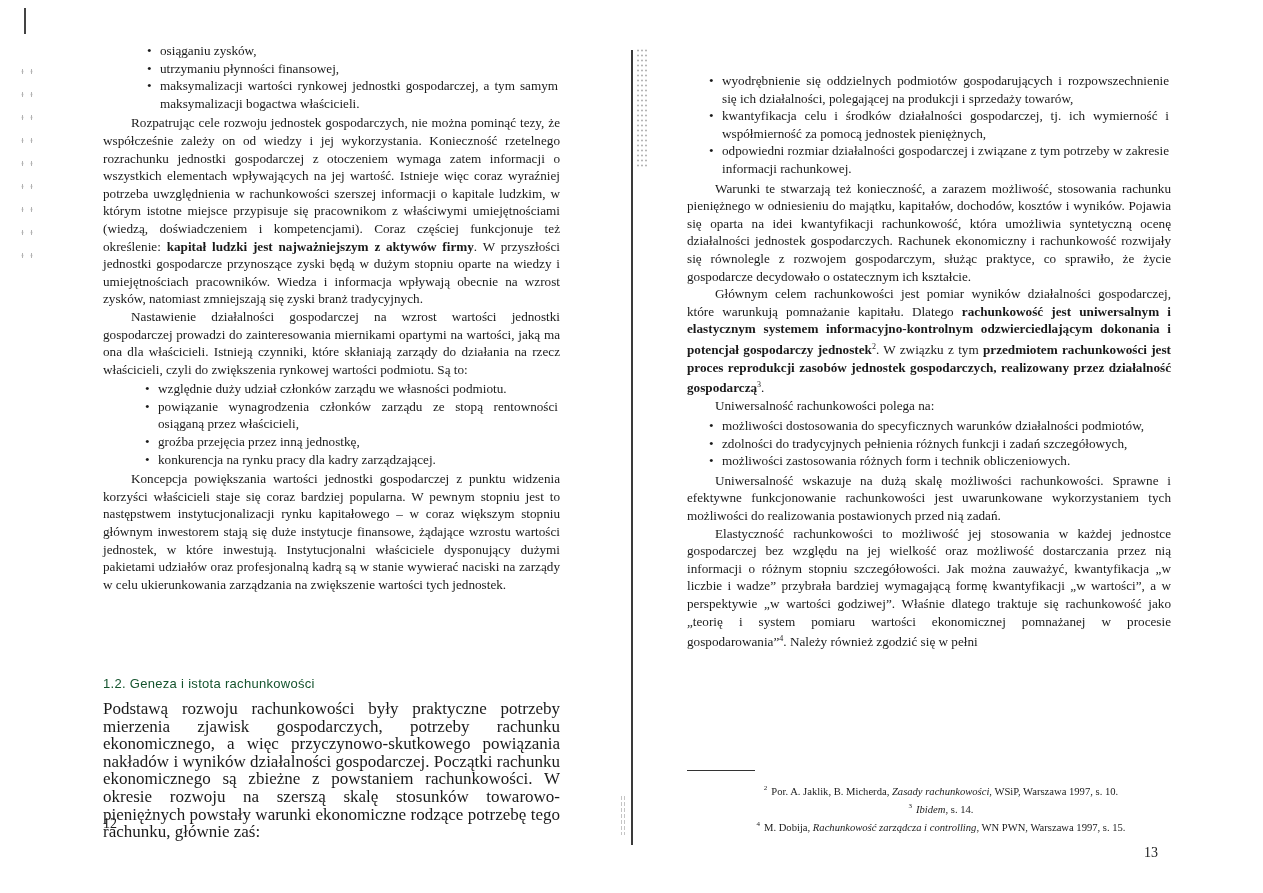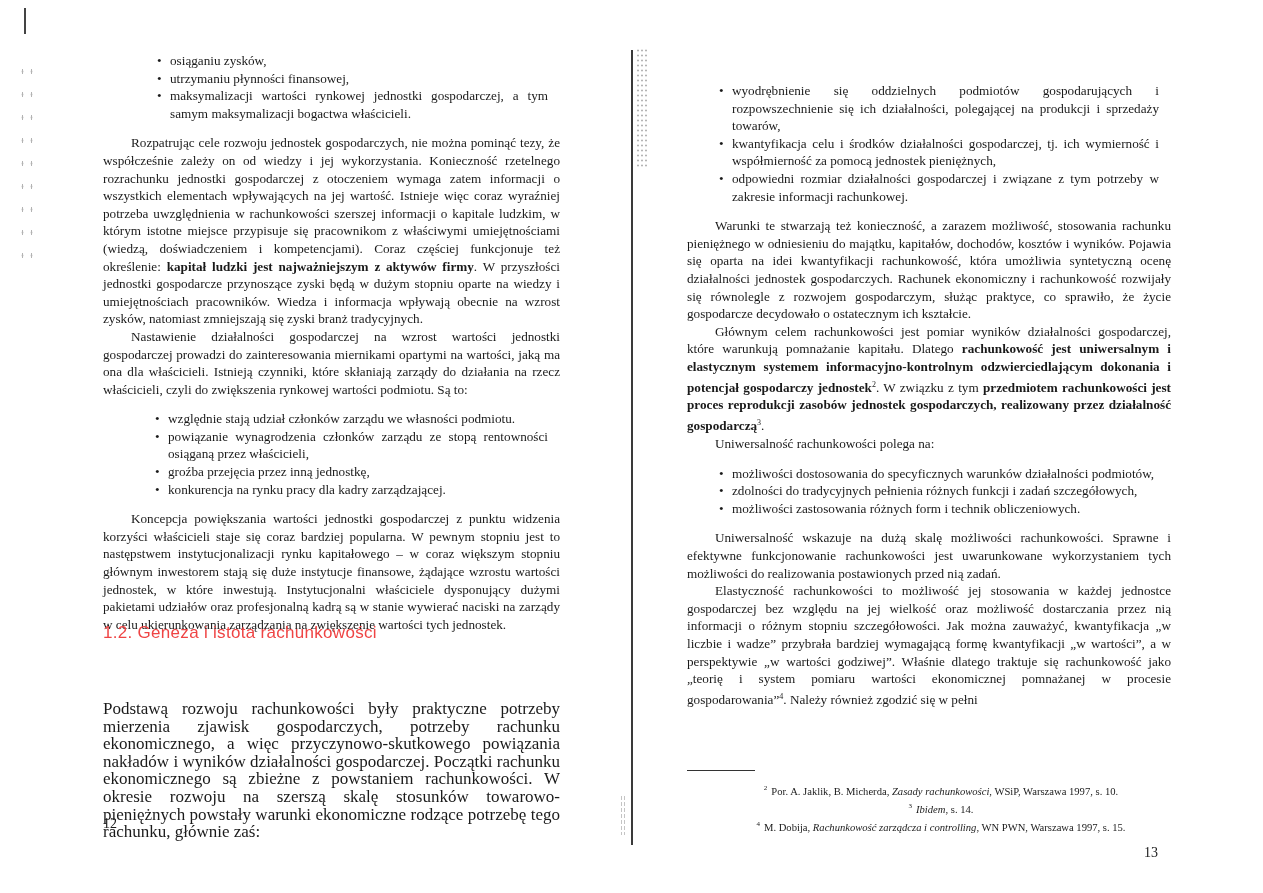--- a/index.html
+++ b/index.html
@@ -15,28 +15,28 @@
      background-image: radial-gradient(#888 0.8px, transparent 1px); background-size: 3px 6px; opacity: .5; }
   .scan-mark { position: absolute; left: 24px; top: 8px; width: 2px; height: 26px; background: #444; }
   .scan-dots { position: absolute; left: 18px; top: 60px; width: 20px; height: 200px;
      background-image: radial-gradient(#555 0.8px, transparent 1.1px); background-size: 9px 23px; opacity: .45; }
 
   .col { position: absolute; font-size: 13.2px; line-height: 17.6px; text-align: justify; }
   .col-left { left: 103px; top: 40px; width: 457px; }
   .col-right { left: 53px; top: 70px; width: 484px; }
   p { margin: 0; }
   .indent { text-indent: 28px; }
-  ul.bullets { list-style: none; margin: 12px; padding: 0 0 0 40px; }
+  ul.bullets { list-style: none; margin: 2px; padding: 0 0 0 40px; }
   ul.bullets li { position: relative; padding-left: 13px; }
   ul.bullets li::before { content: "\2022"; position: absolute; left: 0; top: 0; }
   .col-right ul.bullets { padding-left: 20px; }
   .col-left ul.bullets.first { padding-left: 42px; }
   .bold { font-weight: bold; }
-  .section-heading { position: absolute; left: 103px; top: 623px; font-family: "Liberation Sans", "DejaVu Sans", sans-serif;
-     font-size: 17px; letter-spacing: .3px; color: #ef4444; }
+  .section-heading { position: absolute; left: 103px; top: 676px; font-family: "Liberation Sans", "DejaVu Sans", sans-serif;
+     font-size: 13px; letter-spacing: .3px; color: #14532d; }
   .section-body { position: absolute; left: 103px; top: 700px; width: 457px; font-size: 17px; line-height: 17.6px; text-align: justify; }
   .page-number-left { position: absolute; left: 103px; top: 816px; font-size: 14px; }
   .page-number-right { position: absolute; left: 510px; top: 845px; font-size: 14px; }
   .fn-rule { position: absolute; left: 53px; top: 770px; width: 68px; height: 1px; background: #333; }
   .footnotes { position: absolute; left: 72px; top: 781px; width: 470px; font-size: 10.6px; line-height: 14.5px; text-align: center; }
   .footnotes sup { font-size: 7px; margin-right: 4px; }
   sup.ref { font-size: 8px; }
   em { font-style: italic; }
 </style>
 </head>
@@ -48,21 +48,21 @@
 <div class="page page-left">
   <div class="col col-left">
     <ul class="bullets first">
       <li>osiąganiu zysków,</li>
       <li>utrzymaniu płynności finansowej,</li>
       <li>maksymalizacji wartości rynkowej jednostki gospodarczej, a tym samym maksymalizacji bogactwa właścicieli.</li>
     </ul>
     <p class="indent"><span>Rozpatrując cele rozwoju jednostek gospodarczych, nie można pominąć tezy, że współcześnie zależy on od wiedzy i jej wykorzystania. Konieczność rzetelnego rozrachunku jednostki gospodarczej z otoczeniem wymaga zatem informacji o wszystkich elementach wpływających na jej wartość. Istnieje więc coraz wyraźniej potrzeba uwzględnienia w rachunkowości szerszej informacji o kapitale ludzkim, w którym istotne miejsce przypisuje się pracownikom z właściwymi umiejętnościami (wiedzą, doświadczeniem i kompetencjami). Coraz częściej funkcjonuje też określenie: </span><span class="bold">kapitał ludzki jest najważniejszym z aktywów firmy</span><span>. W przyszłości jednostki gospodarcze przynoszące zyski będą w dużym stopniu oparte na wiedzy i umiejętnościach pracowników. Wiedza i informacja wpływają obecnie na wzrost zysków, natomiast zmniejszają się zyski branż tradycyjnych.</span></p>
     <p class="indent">Nastawienie działalności gospodarczej na wzrost wartości jednostki gospodarczej prowadzi do zainteresowania miernikami opartymi na wartości, jaką ma ona dla właścicieli. Istnieją czynniki, które skłaniają zarządy do działania na rzecz właścicieli, czyli do zwiększenia rynkowej wartości podmiotu. Są to:</p>
     <ul class="bullets">
-      <li>względnie stają udział członków zarządu we własności podmiotu.</li>
+      <li>względnie duży udział członków zarządu we własności podmiotu.</li>
       <li>powiązanie wynagrodzenia członków zarządu ze stopą rentowności osiąganą przez właścicieli,</li>
       <li>groźba przejęcia przez inną jednostkę,</li>
       <li>konkurencja na rynku pracy dla kadry zarządzającej.</li>
     </ul>
     <p class="indent">Koncepcja powiększania wartości jednostki gospodarczej z punktu widzenia korzyści właścicieli staje się coraz bardziej popularna. W pewnym stopniu jest to następstwem instytucjonalizacji rynku kapitałowego – w coraz większym stopniu głównym inwestorem stają się duże instytucje finansowe, żądające wzrostu wartości jednostek, w które inwestują. Instytucjonalni właściciele dysponujący dużymi pakietami udziałów oraz profesjonalną kadrą są w stanie wywierać naciski na zarządy w celu ukierunkowania zarządzania na zwiększenie wartości tych jednostek.</p>
   </div>
 
   <div class="section-heading">1.2.  Geneza i istota rachunkowości</div>
   <div class="section-body">
     <p>Podstawą rozwoju rachunkowości były praktyczne potrzeby mierzenia zjawisk gospodarczych, potrzeby rachunku ekonomicznego, a więc przyczynowo-skutkowego powiązania nakładów i wyników działalności gospodarczej. Początki rachunku ekonomicznego są zbieżne z powstaniem rachunkowości. W okresie rozwoju na szerszą skalę stosunków towarowo-pieniężnych powstały warunki ekonomiczne rodzące potrzebę tego rachunku, głównie zaś:</p>

